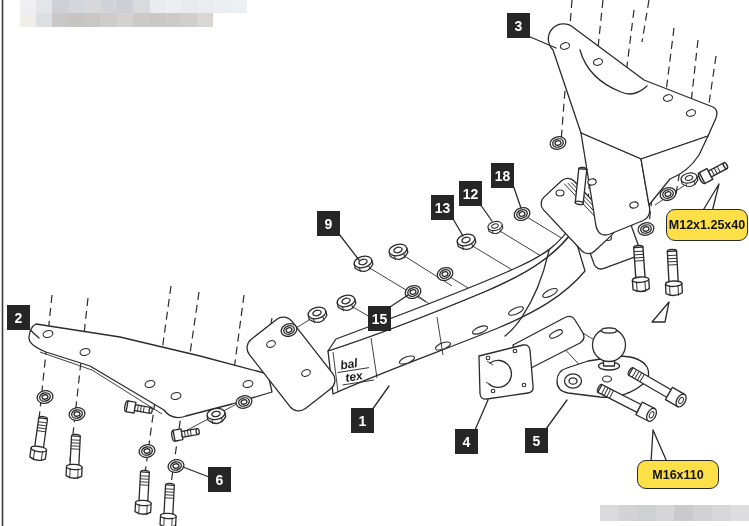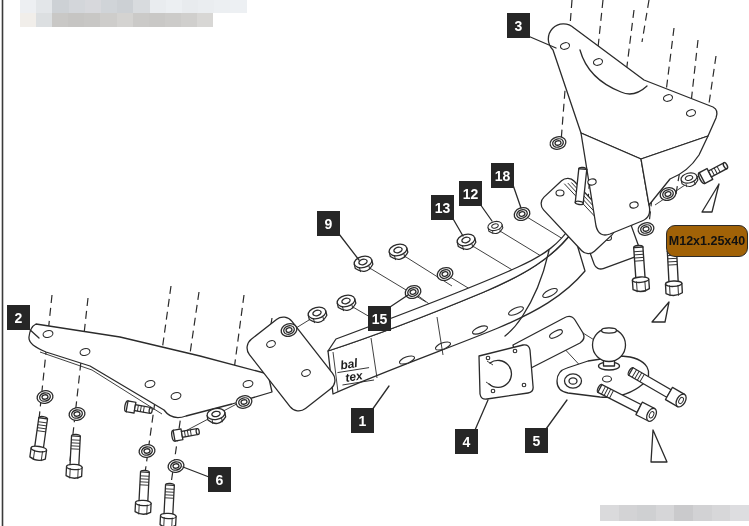--- a/index.html
+++ b/index.html
@@ -7,23 +7,23 @@
          font-family:"Liberation Sans", sans-serif;}
   svg{position:absolute;left:0;top:0;}
   .ln{fill:none;stroke:#2b2b2b;stroke-width:1.3;stroke-linecap:round;stroke-linejoin:round;}
   .wh{fill:#ffffff;stroke:#2b2b2b;stroke-width:1.3;stroke-linejoin:round;}
   .thin{fill:none;stroke:#2b2b2b;stroke-width:0.9;}
   .dash{fill:none;stroke:#2b2b2b;stroke-width:1.2;stroke-dasharray:8 5;}
   .hole{fill:#ffffff;stroke:#2b2b2b;stroke-width:1.1;}
   .co{position:absolute;width:23px;height:25px;background:#262626;color:#fff;
       display:flex;align-items:center;justify-content:center;
       font-size:14px;font-weight:bold;line-height:1;}
-  .plabel{position:absolute;background:#a16207;border:1.7px solid #2b2b2b;border-radius:9px;
+  .plabel{position:absolute;background:#fde047;border:1.7px solid #2b2b2b;border-radius:9px;
       display:flex;align-items:center;justify-content:center;
-      font-size:12.5px;font-weight:bold;color:#111;margin-top:16px;}
+      font-size:12.5px;font-weight:bold;color:#111;}
   .caption{position:absolute;left:38px;top:150px;width:245px;text-align:center;
       font-size:14px;font-weight:bold;letter-spacing:.5px;color:#111;white-space:nowrap;}
   .logo-box{position:absolute;left:103px;top:55px;width:97px;height:92px;border:2px solid #222;
       box-sizing:border-box;}
   .mosaic{position:absolute;font-size:0;line-height:0;white-space:nowrap;}
 </style>
 </head>
 <body>
 
 <div class="stage">
@@ -286,14 +286,15 @@
 <div class="co" style="left:455px;top:429px">4</div>
 <div class="co" style="left:525px;top:428px">5</div>
 <div class="co" style="left:317px;top:211px">9</div>
 <div class="co" style="left:431px;top:195px">13</div>
 <div class="co" style="left:368px;top:306px">15</div>
 <div class="co" style="left:208px;top:467px">6</div>
 <div class="co" style="left:491px;top:163px">18</div>
 <div class="co" style="left:459px;top:181px">12</div>
 
 <div class="plabel" style="left:666px;top:209px;width:80px;height:30px">M12x1.25x40</div>
+<div class="plabel" style="left:637px;top:460px;width:80px;height:27px">M16x110</div>
 
 </div>
 
 </body></html>

